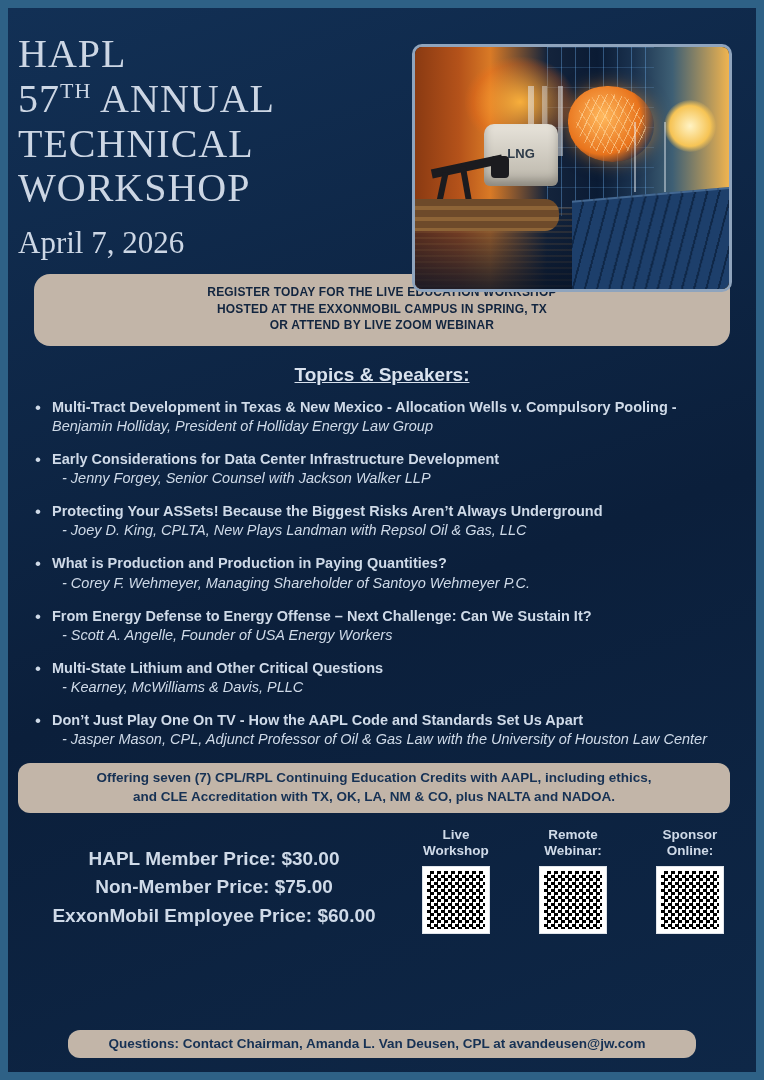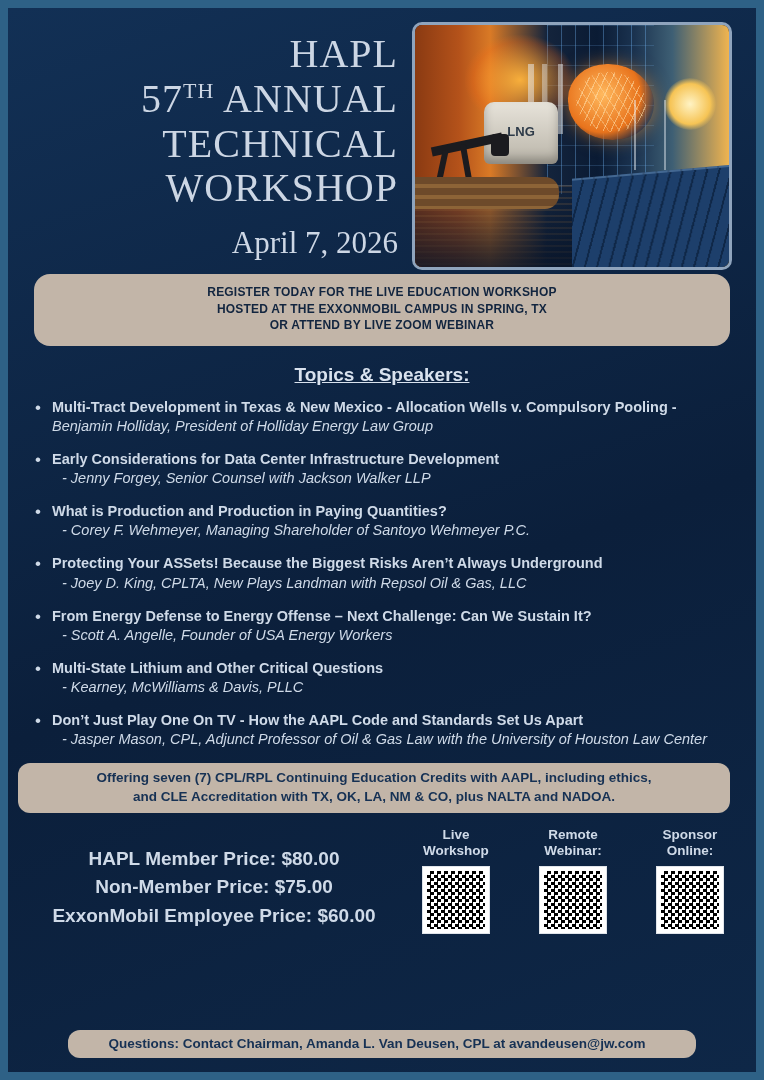--- a/index.html
+++ b/index.html
@@ -21,21 +21,21 @@
 
   
   .header {
     position: relative;
     height: 262px;
   }
   .title-block {
     position: absolute;
     left: 10px; top: 24px;
     width: 380px;
-    text-align: right;
+    text-align: left;
     color: #cfd8e6;
     font-family: "Liberation Serif", serif;
   }
   .title-line {
     font-size: 40px;
     line-height: 1.12;
     letter-spacing: 1px;
     color: #ccd6e4;
     font-weight: normal;
     text-transform: uppercase;
@@ -46,21 +46,21 @@
     text-transform: uppercase;
   }
   .title-date {
     margin-top: 14px;
     font-size: 31px;
     color: #cdd7e5;
     font-family: "Liberation Serif", serif;
   }
   .hero {
     position: absolute;
-    right: 24px; top: 14px;
+    right: 24px; top: 36px;
     width: 320px; height: 248px;
     border: 3px solid #8fa4bd;
     border-radius: 10px;
     overflow: hidden;
     background: #111;
   }
   
   .hero .sky {
     position: absolute; inset: 0;
     background:
@@ -326,26 +326,26 @@
   <div class="topics-heading">Topics &amp; Speakers:</div>
   <ul class="topics">
     <li>
       <span class="t-title">Multi-Tract Development in Texas &amp; New Mexico - Allocation Wells v. Compulsory Pooling - </span><span class="t-speaker">Benjamin Holliday, President of Holliday Energy Law Group</span>
     </li>
     <li>
       <span class="t-title">Early Considerations for Data Center Infrastructure Development</span>
       <span class="t-speaker indent">- Jenny Forgey, Senior Counsel with Jackson Walker LLP</span>
     </li>
     <li>
+      <span class="t-title">Protecting Your ASSets! Because the Biggest Risks Aren’t Always Underground</span>
+      <span class="t-speaker indent">- Joey D. King, CPLTA, New Plays Landman with Repsol Oil &amp; Gas, LLC</span>
+    </li>
+    <li>
       <span class="t-title">What is Production and Production in Paying Quantities?</span>
       <span class="t-speaker indent">- Corey F. Wehmeyer, Managing Shareholder of Santoyo Wehmeyer P.C.</span>
-    </li>
-    <li>
-      <span class="t-title">Protecting Your ASSets! Because the Biggest Risks Aren’t Always Underground</span>
-      <span class="t-speaker indent">- Joey D. King, CPLTA, New Plays Landman with Repsol Oil &amp; Gas, LLC</span>
     </li>
     <li>
       <span class="t-title">From Energy Defense to Energy Offense – Next Challenge: Can We Sustain It?</span>
       <span class="t-speaker indent">- Scott A. Angelle, Founder of USA Energy Workers</span>
     </li>
     <li>
       <span class="t-title">Multi-State Lithium and Other Critical Questions</span>
       <span class="t-speaker indent">- Kearney, McWilliams &amp; Davis, PLLC</span>
     </li>
     <li>
@@ -354,21 +354,21 @@
     </li>
   </ul>
 
   <div class="credits">
     <div>Offering seven (7) CPL/RPL Continuing Education Credits with AAPL, including ethics,</div>
     <div>and CLE Accreditation with TX, OK, LA, NM &amp; CO, plus NALTA and NADOA.</div>
   </div>
 
   <div class="lower">
     <div class="prices">
-      <div>HAPL Member Price: $80.00</div>
+      <div>HAPL Member Price: $30.00</div>
       <div>Non-Member Price: $75.00</div>
       <div>ExxonMobil Employee Price: $60.00</div>
     </div>
 
     <div class="qr-row">
       <div class="qr-item">
         <div class="qr-label">Live Workshop</div>
         <div class="qr-box"></div>
       </div>
       <div class="qr-item">

